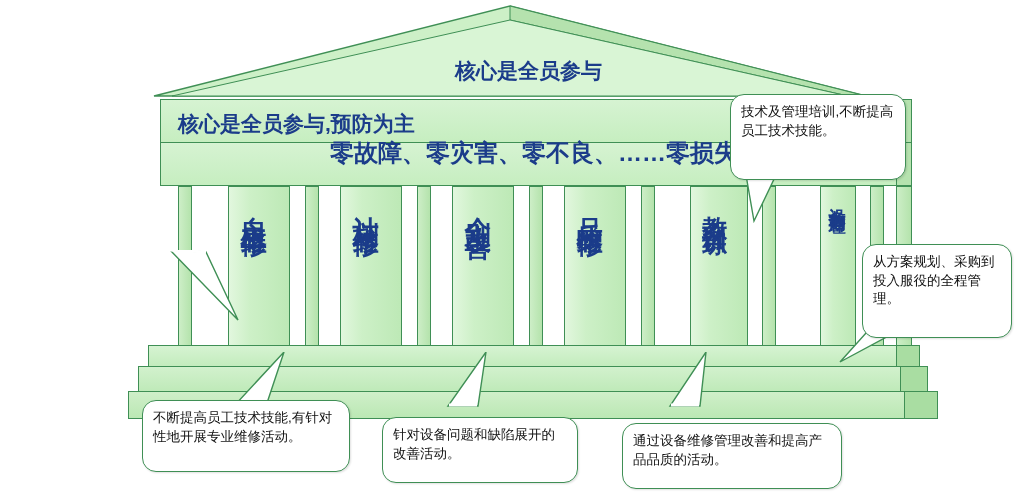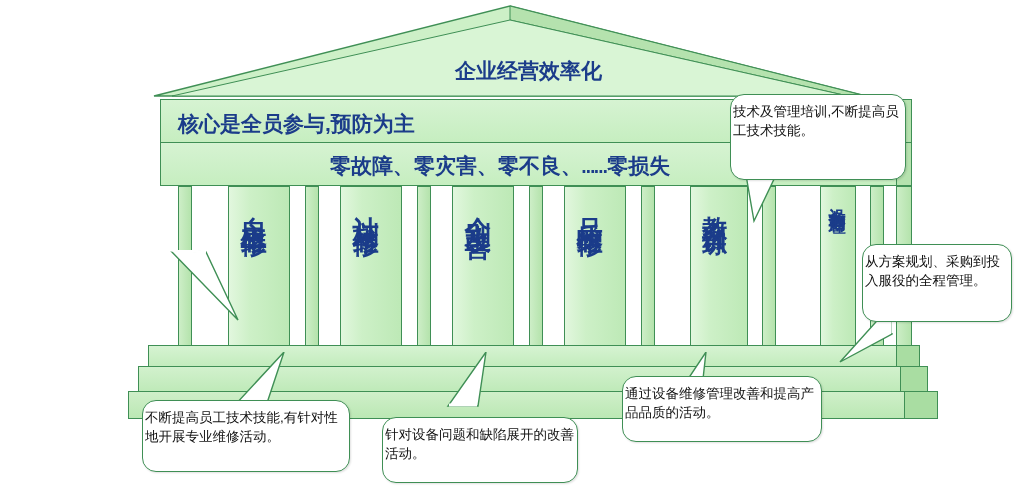--- a/index.html
+++ b/index.html
@@ -28,21 +28,21 @@
   }
 
   .band1{left:160px;top:99px;width:752px;height:44px;}
   .band2{left:160px;top:142px;width:752px;height:44px;}
 
   .band-text{
     position:absolute;
     font-weight:bold;color:#1b3c8a;white-space:nowrap;
   }
   .band1-text{left:178px;top:110px;font-size:21px;text-align:center;}
-  .band2-text{left:330px;top:152px;font-size:21px;font-family:Liberation Mono, monospace;}
+  .band2-text{left:330px;top:137px;font-size:24px;}
 
   
   .base1{
     position:absolute;left:148px;top:345px;width:772px;height:22px;
     background:linear-gradient(180deg,#d6f3d2 0%,#c3ecbd 100%);
     border:1px solid #3f8f55;box-sizing:border-box;
   }
   .base2{
     position:absolute;left:138px;top:366px;width:790px;height:26px;
     background:linear-gradient(180deg,#d2f1cd 0%,#bfeab9 100%);
@@ -80,21 +80,21 @@
   
   .bubble{
     position:absolute;
     background:#ffffff;
     border:1.4px solid #3f8f55;
     border-radius:14px;
     box-sizing:border-box;
     color:#111111;
     font-size:13.5px;
     line-height:1.38;
-    padding:8px 2px;
+    padding:8px 10px;
     box-shadow:1px 1px 2px rgba(0,0,0,0.12);
   }
   .tail{position:absolute;}
   .tail svg{display:block;}
 
   .wm{
     position:absolute;right:6px;bottom:14px;
     font-size:72px;font-weight:bold;color:#f0f0f0;
     transform:skewX(-12deg);
     letter-spacing:2px;
@@ -109,21 +109,21 @@
   <div class="wm"></div>
 
   <div class="pediment">
     <svg width="724" height="96" viewBox="0 0 724 96">
       <polygon points="362,2 718,92 6,92" fill="#cdf0c7" stroke="#3f8f55" stroke-width="1.6"></polygon>
       <polygon points="362,2 718,92 700,92 362,16" fill="#b5e2ae" stroke="#3f8f55" stroke-width="1"></polygon>
       <polygon points="362,16 700,92 24,92 362,16" fill="#d9f5d5" stroke="#3f8f55" stroke-width="1"></polygon>
     </svg>
   </div>
 
-  <div class="band-text" style="left:455px;top:57px;font-size:21px;">企业经营效率化</div>
+  <div class="band-text" style="left:455px;top:57px;font-size:21px;">核心是全员参与</div>
 
   <div class="band band1"></div>
   <div class="band-shadow" style="left:896px;top:99px;width:16px;height:44px;"></div>
   <div class="band-text band1-text">核心是全员参与,预防为主</div>
 
   <div class="band band2"></div>
   <div class="band-shadow" style="left:896px;top:142px;width:16px;height:44px;"></div>
   <div class="band-text band2-text">零故障、零灾害、零不良、……零损失</div>
 
   <div class="col-narrow" style="left:178px;"></div>
@@ -176,21 +176,21 @@
     </svg>
   </div>
   <div class="bubble" style="left:730px;top:94px;width:176px;height:86px;">技术及管理培训,不断提高员工技术技能。</div>
 
   <div class="tail" style="left:836px;top:300px;">
     <svg width="60" height="70" viewBox="0 0 60 70">
       <polygon points="56,4 56,34 4,62" fill="#ffffff" stroke="#3f8f55" stroke-width="1.4"></polygon>
       <line x1="57" y1="5" x2="57" y2="33" stroke="#ffffff" stroke-width="3"></line>
     </svg>
   </div>
-  <div class="bubble" style="left:862px;top:244px;width:150px;height:78px;">从方案规划、采购到投入服役的全程管理。</div>
+  <div class="bubble" style="left:862px;top:244px;width:150px;height:94px;">从方案规划、采购到投入服役的全程管理。</div>
 
   <div class="tail" style="left:212px;top:352px;">
     <svg width="80" height="60" viewBox="0 0 80 60">
       <polygon points="72,0 22,54 54,54" fill="#ffffff" stroke="#3f8f55" stroke-width="1.4"></polygon>
       <line x1="23" y1="53" x2="53" y2="53" stroke="#ffffff" stroke-width="3"></line>
     </svg>
   </div>
   <div class="bubble" style="left:142px;top:400px;width:208px;height:72px;">不断提高员工技术技能,有针对性地开展专业维修活动。</div>
 
   <div class="tail" style="left:436px;top:352px;">
@@ -200,15 +200,15 @@
     </svg>
   </div>
   <div class="bubble" style="left:382px;top:400px;width:196px;height:66px;margin-top:17px;">针对设备问题和缺陷展开的改善活动。</div>
 
   <div class="tail" style="left:662px;top:352px;">
     <svg width="70" height="60" viewBox="0 0 70 60">
       <polygon points="44,0 8,54 38,54" fill="#ffffff" stroke="#3f8f55" stroke-width="1.4"></polygon>
       <line x1="9" y1="53" x2="37" y2="53" stroke="#ffffff" stroke-width="3"></line>
     </svg>
   </div>
-  <div class="bubble" style="left:622px;top:376px;width:200px;height:66px;">通过设备维修管理改善和提高产品品质的活动。</div>
+  <div class="bubble" style="left:622px;top:423px;width:220px;height:66px;">通过设备维修管理改善和提高产品品质的活动。</div>
 
 </div>
 
 </body></html>

